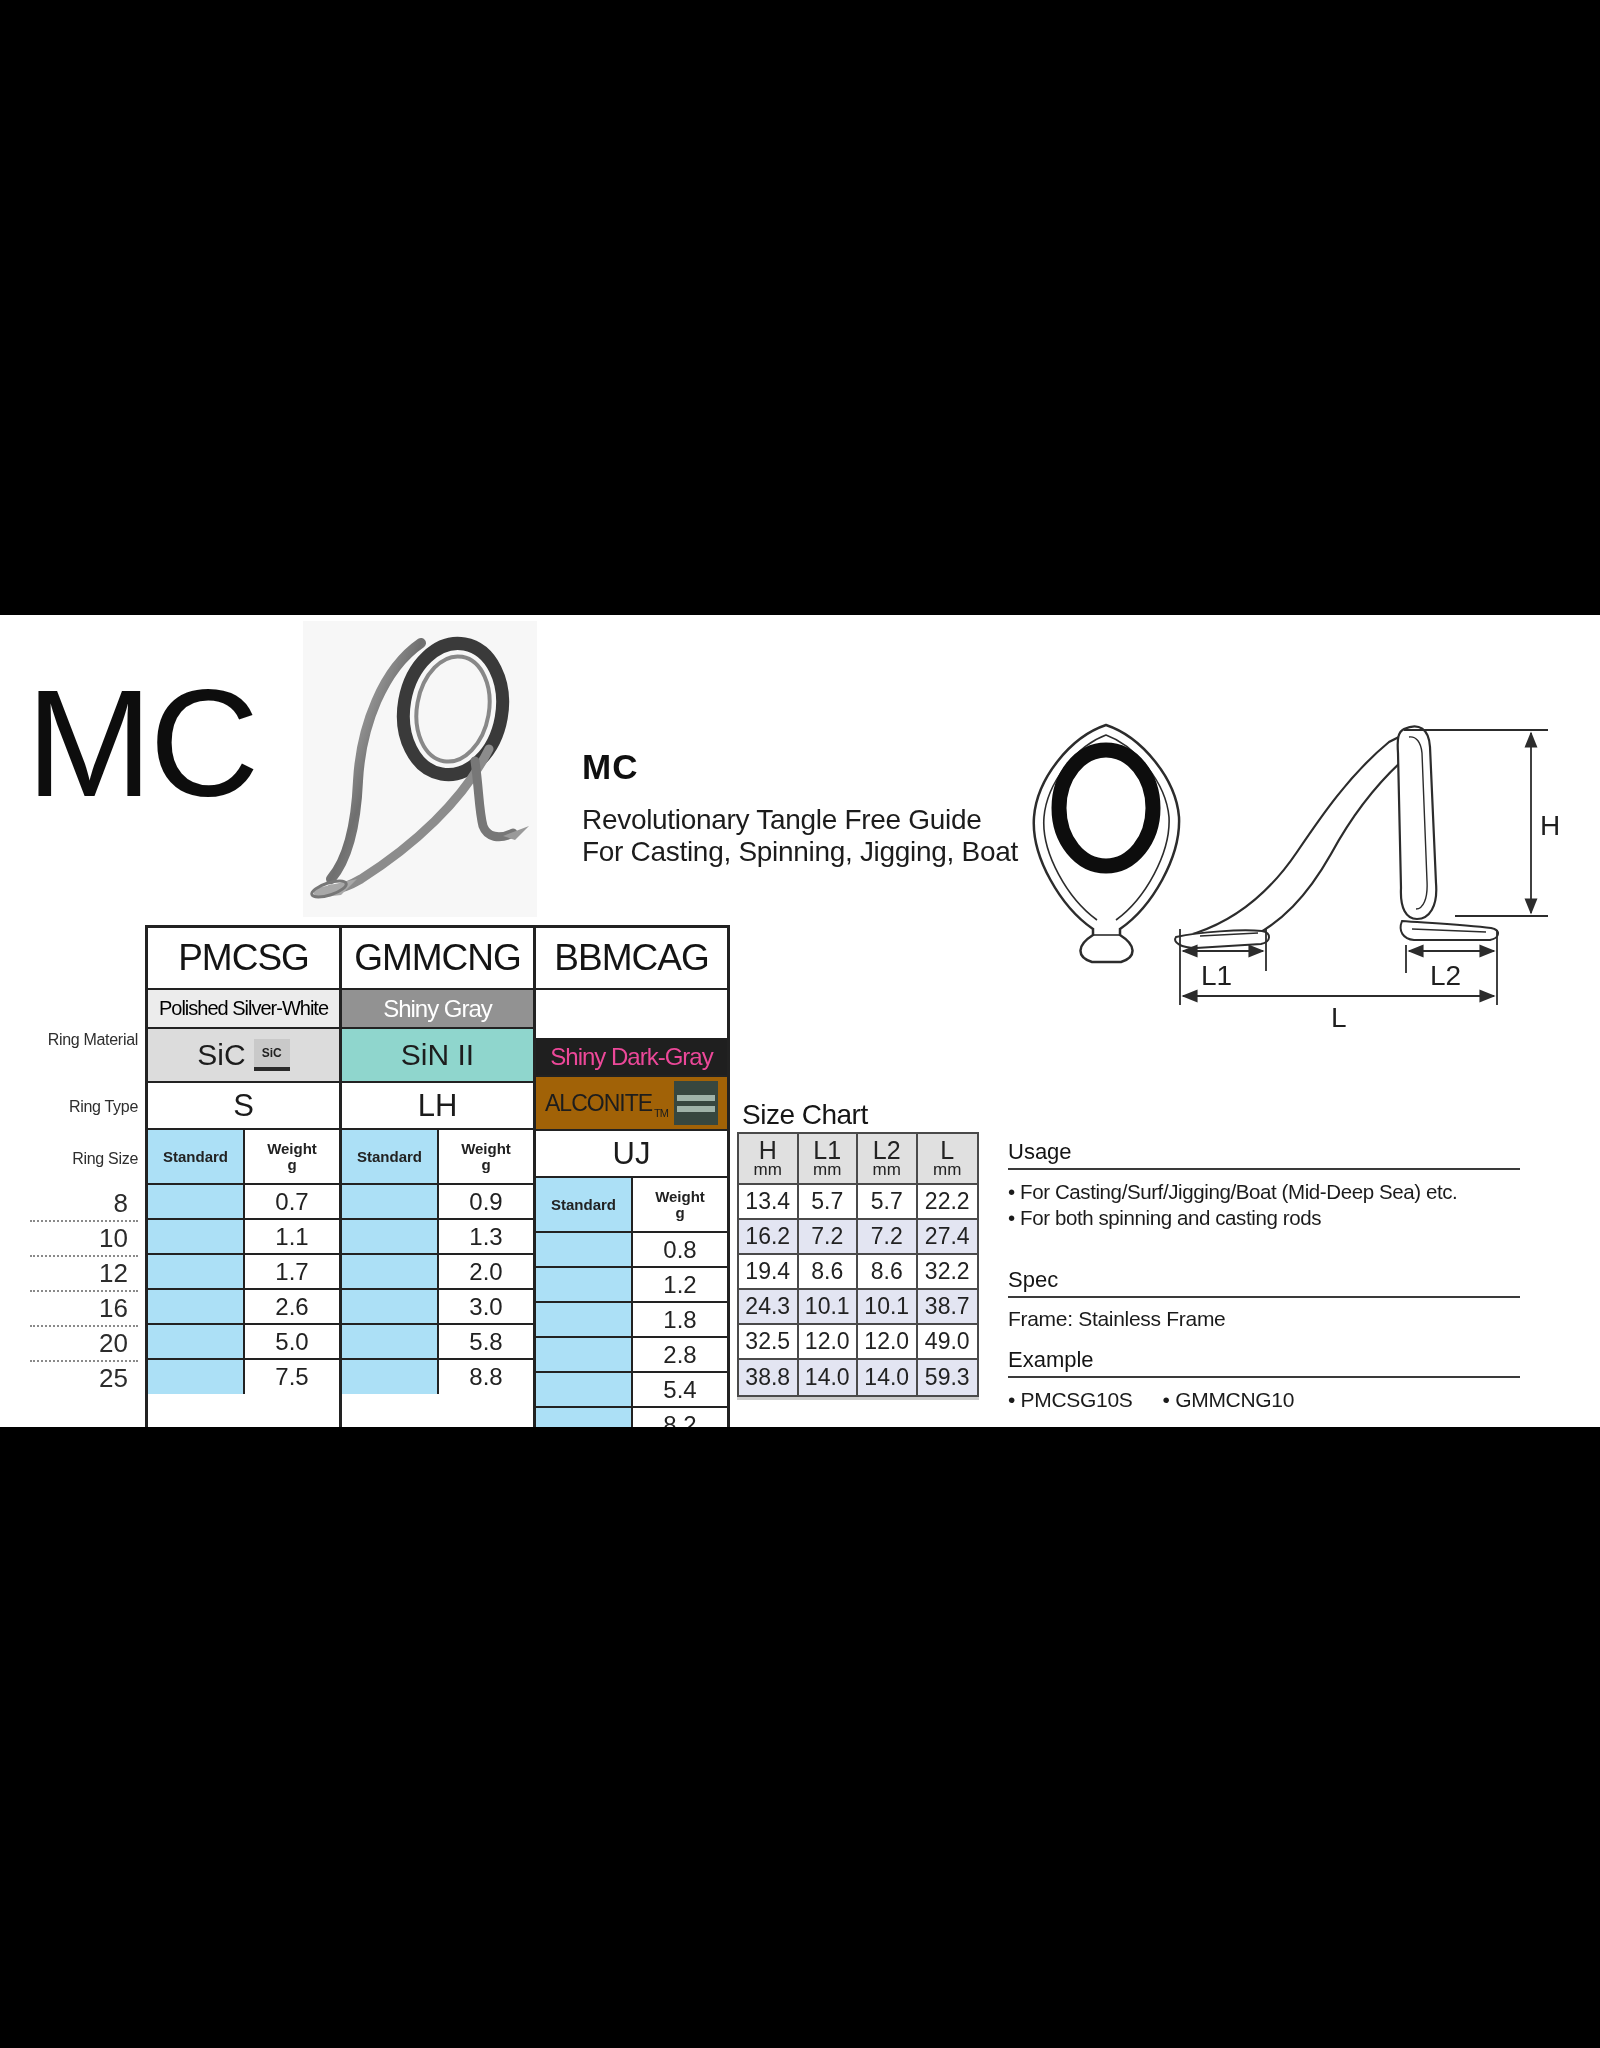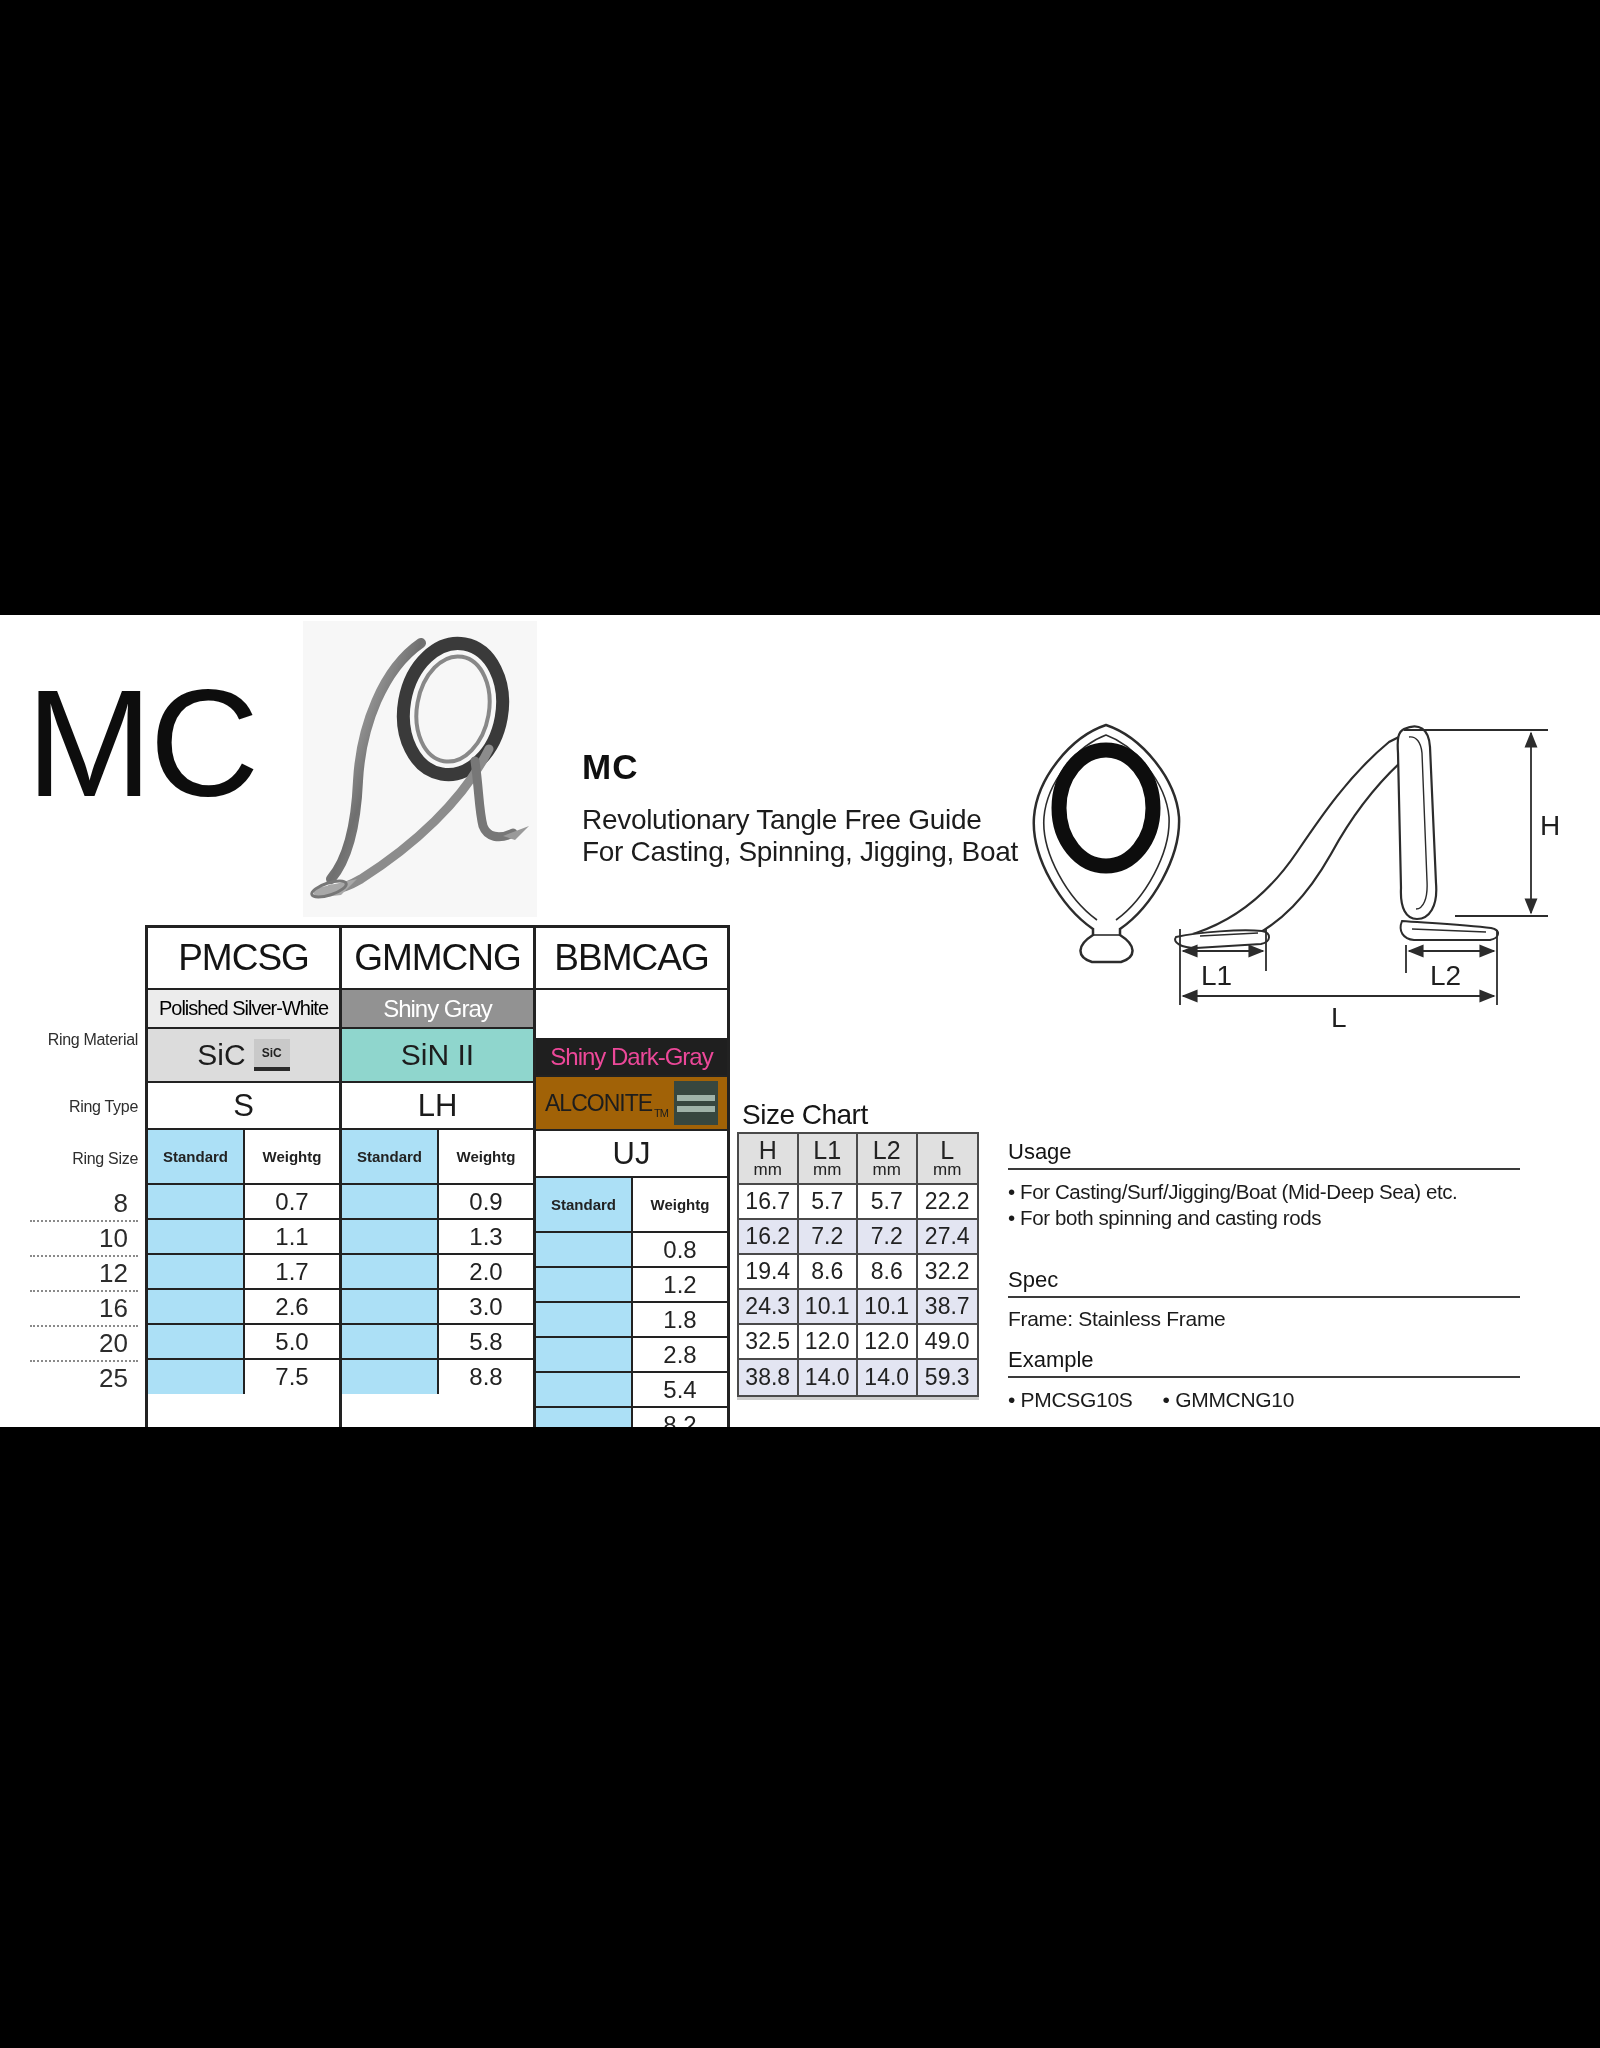--- a/index.html
+++ b/index.html
@@ -38,21 +38,21 @@
   .material.m0{background:#dcdcdc;}
   .material.m1{background:#8fd6cd;}
   .material.m2{background:#a16207;font-size:23px;letter-spacing:-1px;gap:6px;}
   .tm{font-size:11px;align-self:flex-end;margin-bottom:10px;margin-left:-4px;}
   .sic-badge{width:36px;height:28px;background:#c9c9c9;border-bottom:4px solid #2a2a2a;display:flex;align-items:center;justify-content:center;font-size:12px;font-weight:bold;color:#222;}
   .alc-badge{width:44px;height:44px;background:#37473f;display:flex;flex-direction:column;justify-content:center;gap:5px;padding:0 3px;box-sizing:border-box;}
   .alc-badge .stripe{height:6px;background:#9fb3a8;}
   .rtype{height:47px;font-size:31px;color:#1b1b1b;}
   .subrow{display:flex;height:55px;border-bottom:2px solid #222;box-sizing:border-box;}
   .subrow .std{width:95px;background:#ace0f6;border-right:2px solid #222;display:flex;align-items:center;justify-content:center;font-size:15px;font-weight:bold;color:#222;}
-  .subrow .wt{flex:1;display:flex;align-items:center;justify-content:center;font-size:15px;font-weight:bold;color:#222;line-height:1.05;border-radius:25px;}
+  .subrow .wt{flex:1;display:flex;flex-direction:column;align-items:center;justify-content:center;font-size:15px;font-weight:bold;color:#222;line-height:1.05;border-radius:25px;}
   .drow{display:flex;height:35px;border-bottom:2px solid #222;box-sizing:border-box;}
   .pcol .drow:last-child{border-bottom:none;height:34px;}
   .drow .std{width:95px;background:#ace0f6;border-right:2px solid #222;}
   .drow .wt{flex:1;display:flex;align-items:center;justify-content:center;font-size:24px;color:#222;}
 
   
   .rowlabel{position:absolute;width:110px;text-align:right;color:#2e2e2e;font-size:16px;line-height:0.95;letter-spacing:-0.3px;}
   .lbl-material{left:28px;top:417px;}
   .lbl-type{left:28px;top:484px;}
   .lbl-size{left:28px;top:536px;}
@@ -323,21 +323,21 @@
       <div class="scell shead">
           <span class="dim">L2</span>
           <span class="unit">mm</span>
         </div>
       <div class="scell shead">
           <span class="dim">L</span>
           <span class="unit">mm</span>
         </div>
     </div>
     <div class="srow">
-      <div class="scell sval">16.7</div>
+      <div class="scell sval">13.4</div>
         <div class="scell sval">5.7</div>
         <div class="scell sval">5.7</div>
         <div class="scell sval">22.2</div>
     </div>
     <div class="srow alt">
       <div class="scell sval">16.2</div>
         <div class="scell sval">7.2</div>
         <div class="scell sval">7.2</div>
         <div class="scell sval">27.4</div>
     </div>

